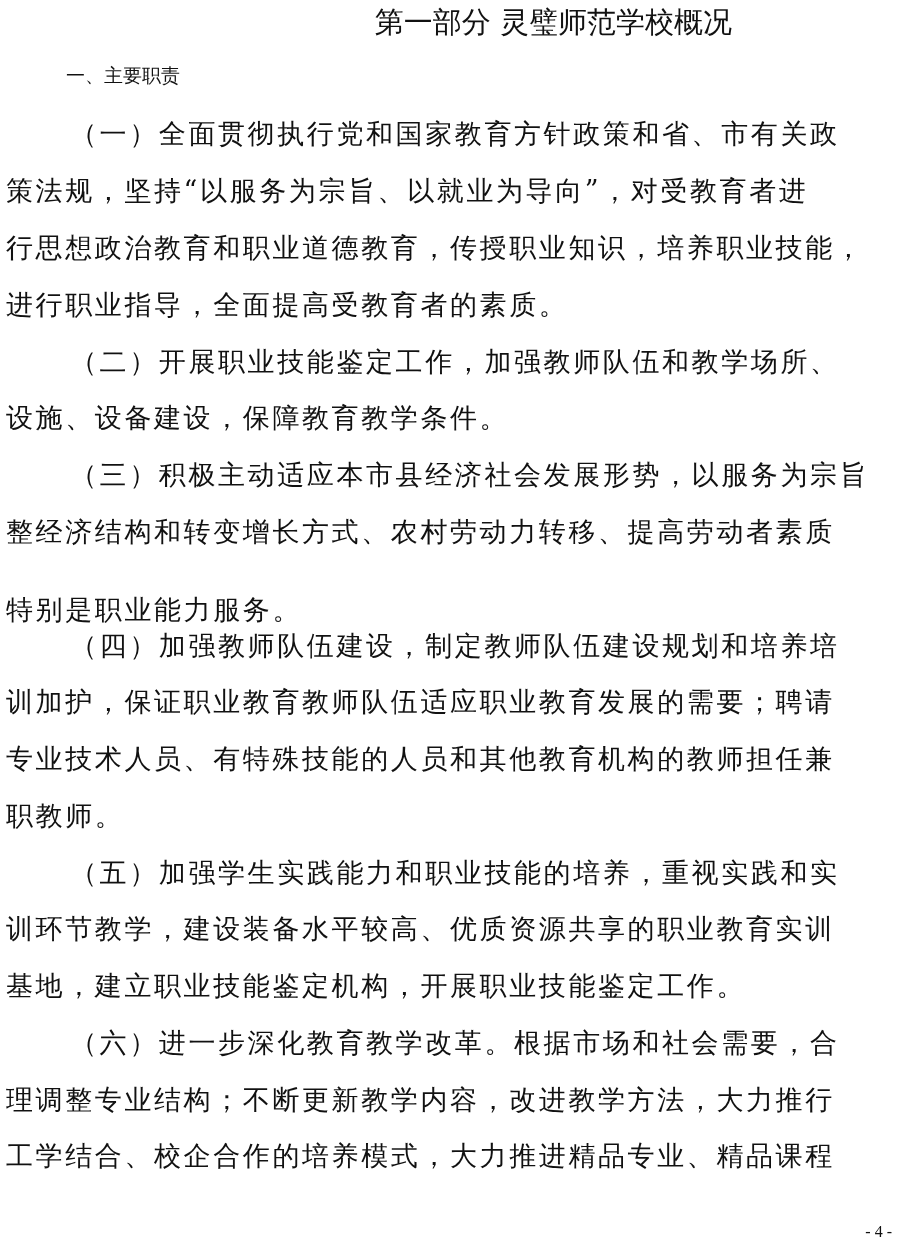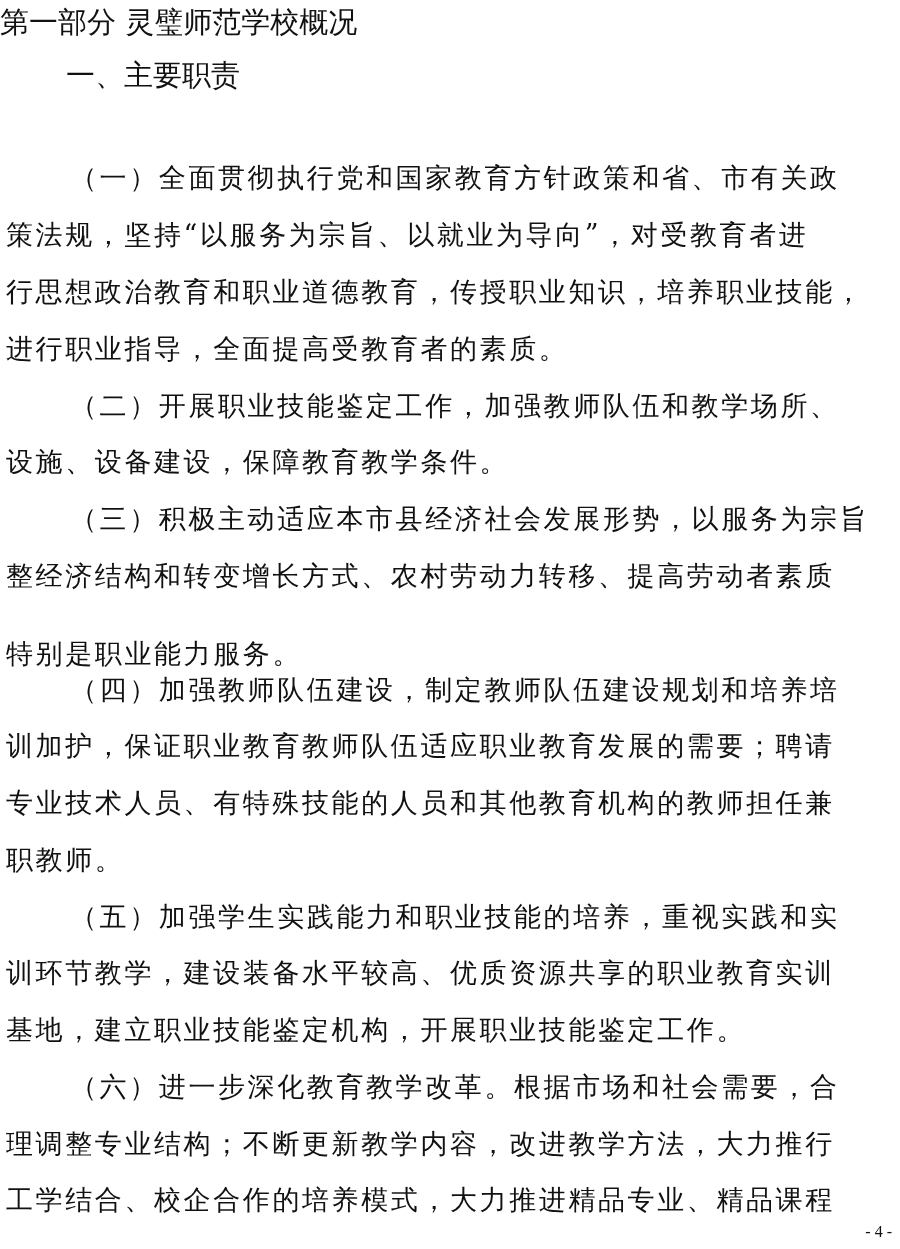--- a/index.html
+++ b/index.html
@@ -13,44 +13,43 @@
       position: relative;
       overflow: hidden;
       color: #111111;
       font-family: "DejaVu Serif", "Liberation Serif", serif;
     }
     .page-title {
       position: absolute;
       top: 2px;
       left: 0;
       width: 732px;
-      text-align: left;
+      text-align: right;
       font-family: "DejaVu Sans", "Liberation Sans", sans-serif;
       font-size: 29px;
       line-height: 40px;
       letter-spacing: 0px;
       white-space: nowrap;
     }
     .section-heading {
       position: absolute;
       top: 55px;
       left: 66px;
       font-family: "DejaVu Sans", "Liberation Sans", sans-serif;
-      font-size: 29px;
+      font-size: 19px;
       line-height: 40px;
       white-space: nowrap;
     }
     .line {
       position: absolute;
       left: 6px;
       font-size: 27px;
       line-height: 36px;
       white-space: nowrap;
       letter-spacing: 2.6px;
-      margin-top: 44px;
     }
     .line.indent { left: 70px; }
     .page-number {
       position: absolute;
       right: 8px;
       top: 1222px;
       font-size: 16px;
       line-height: 20px;
       font-family: "Liberation Serif", serif;
     }

